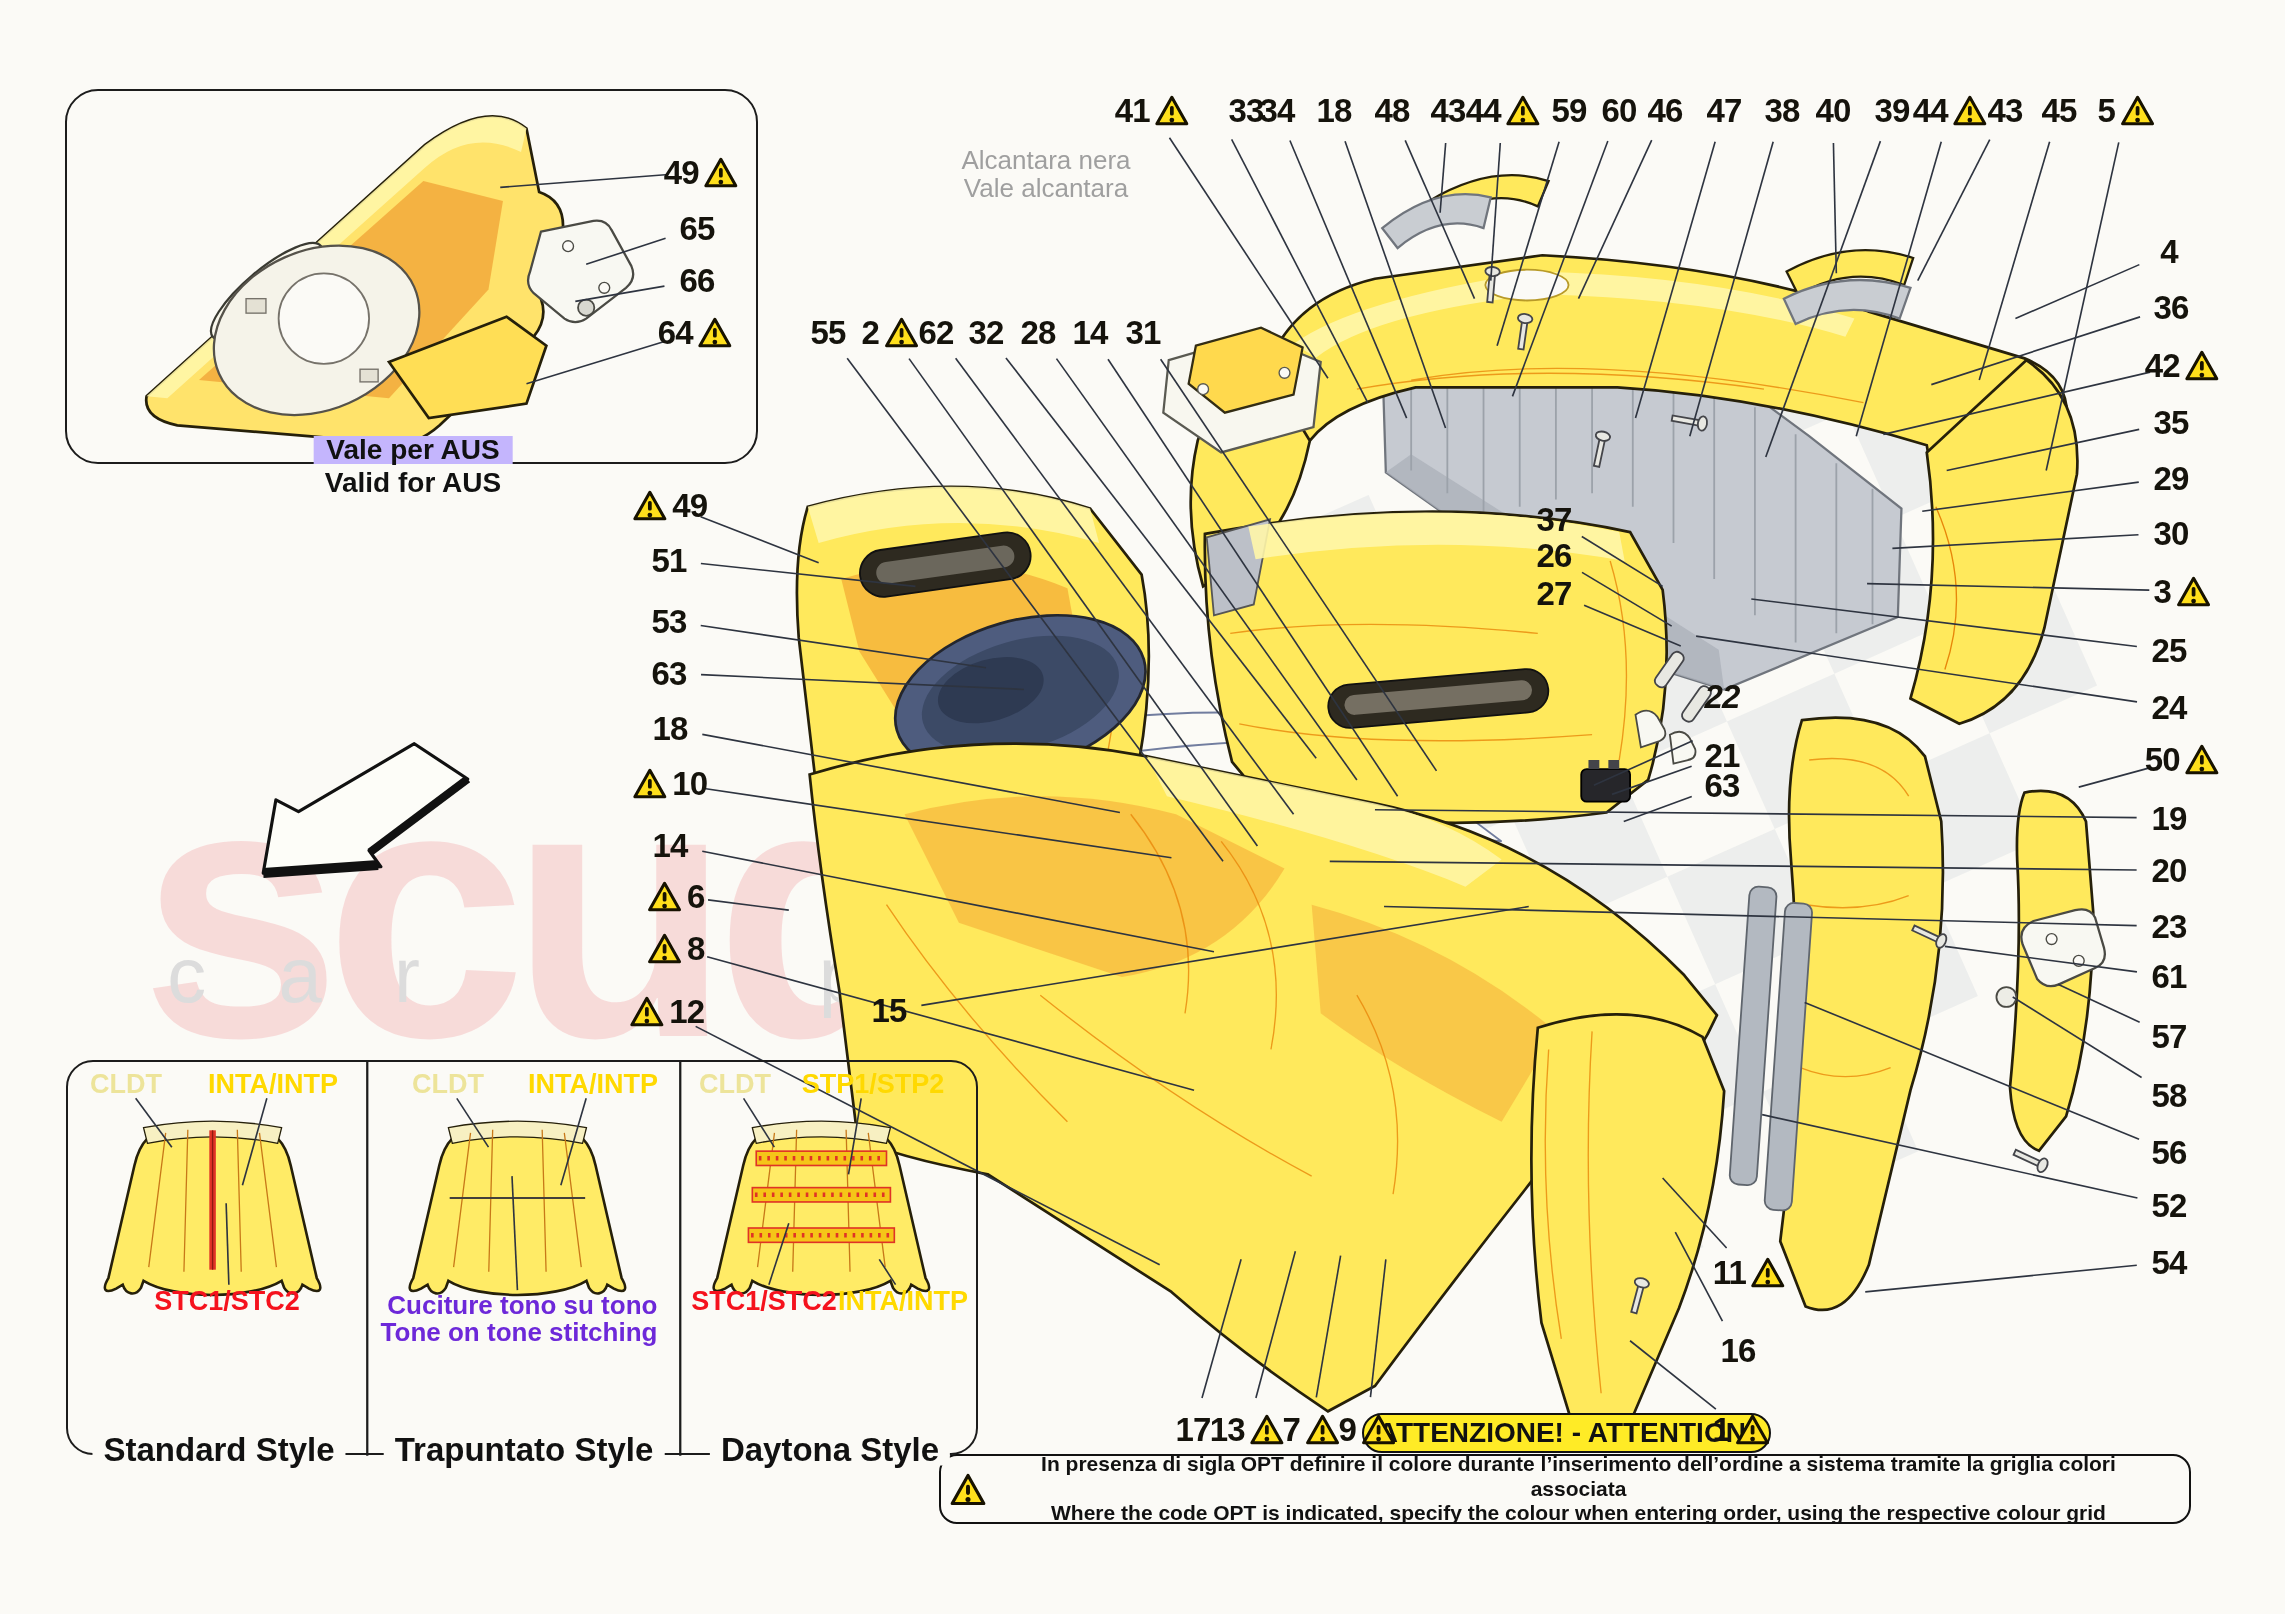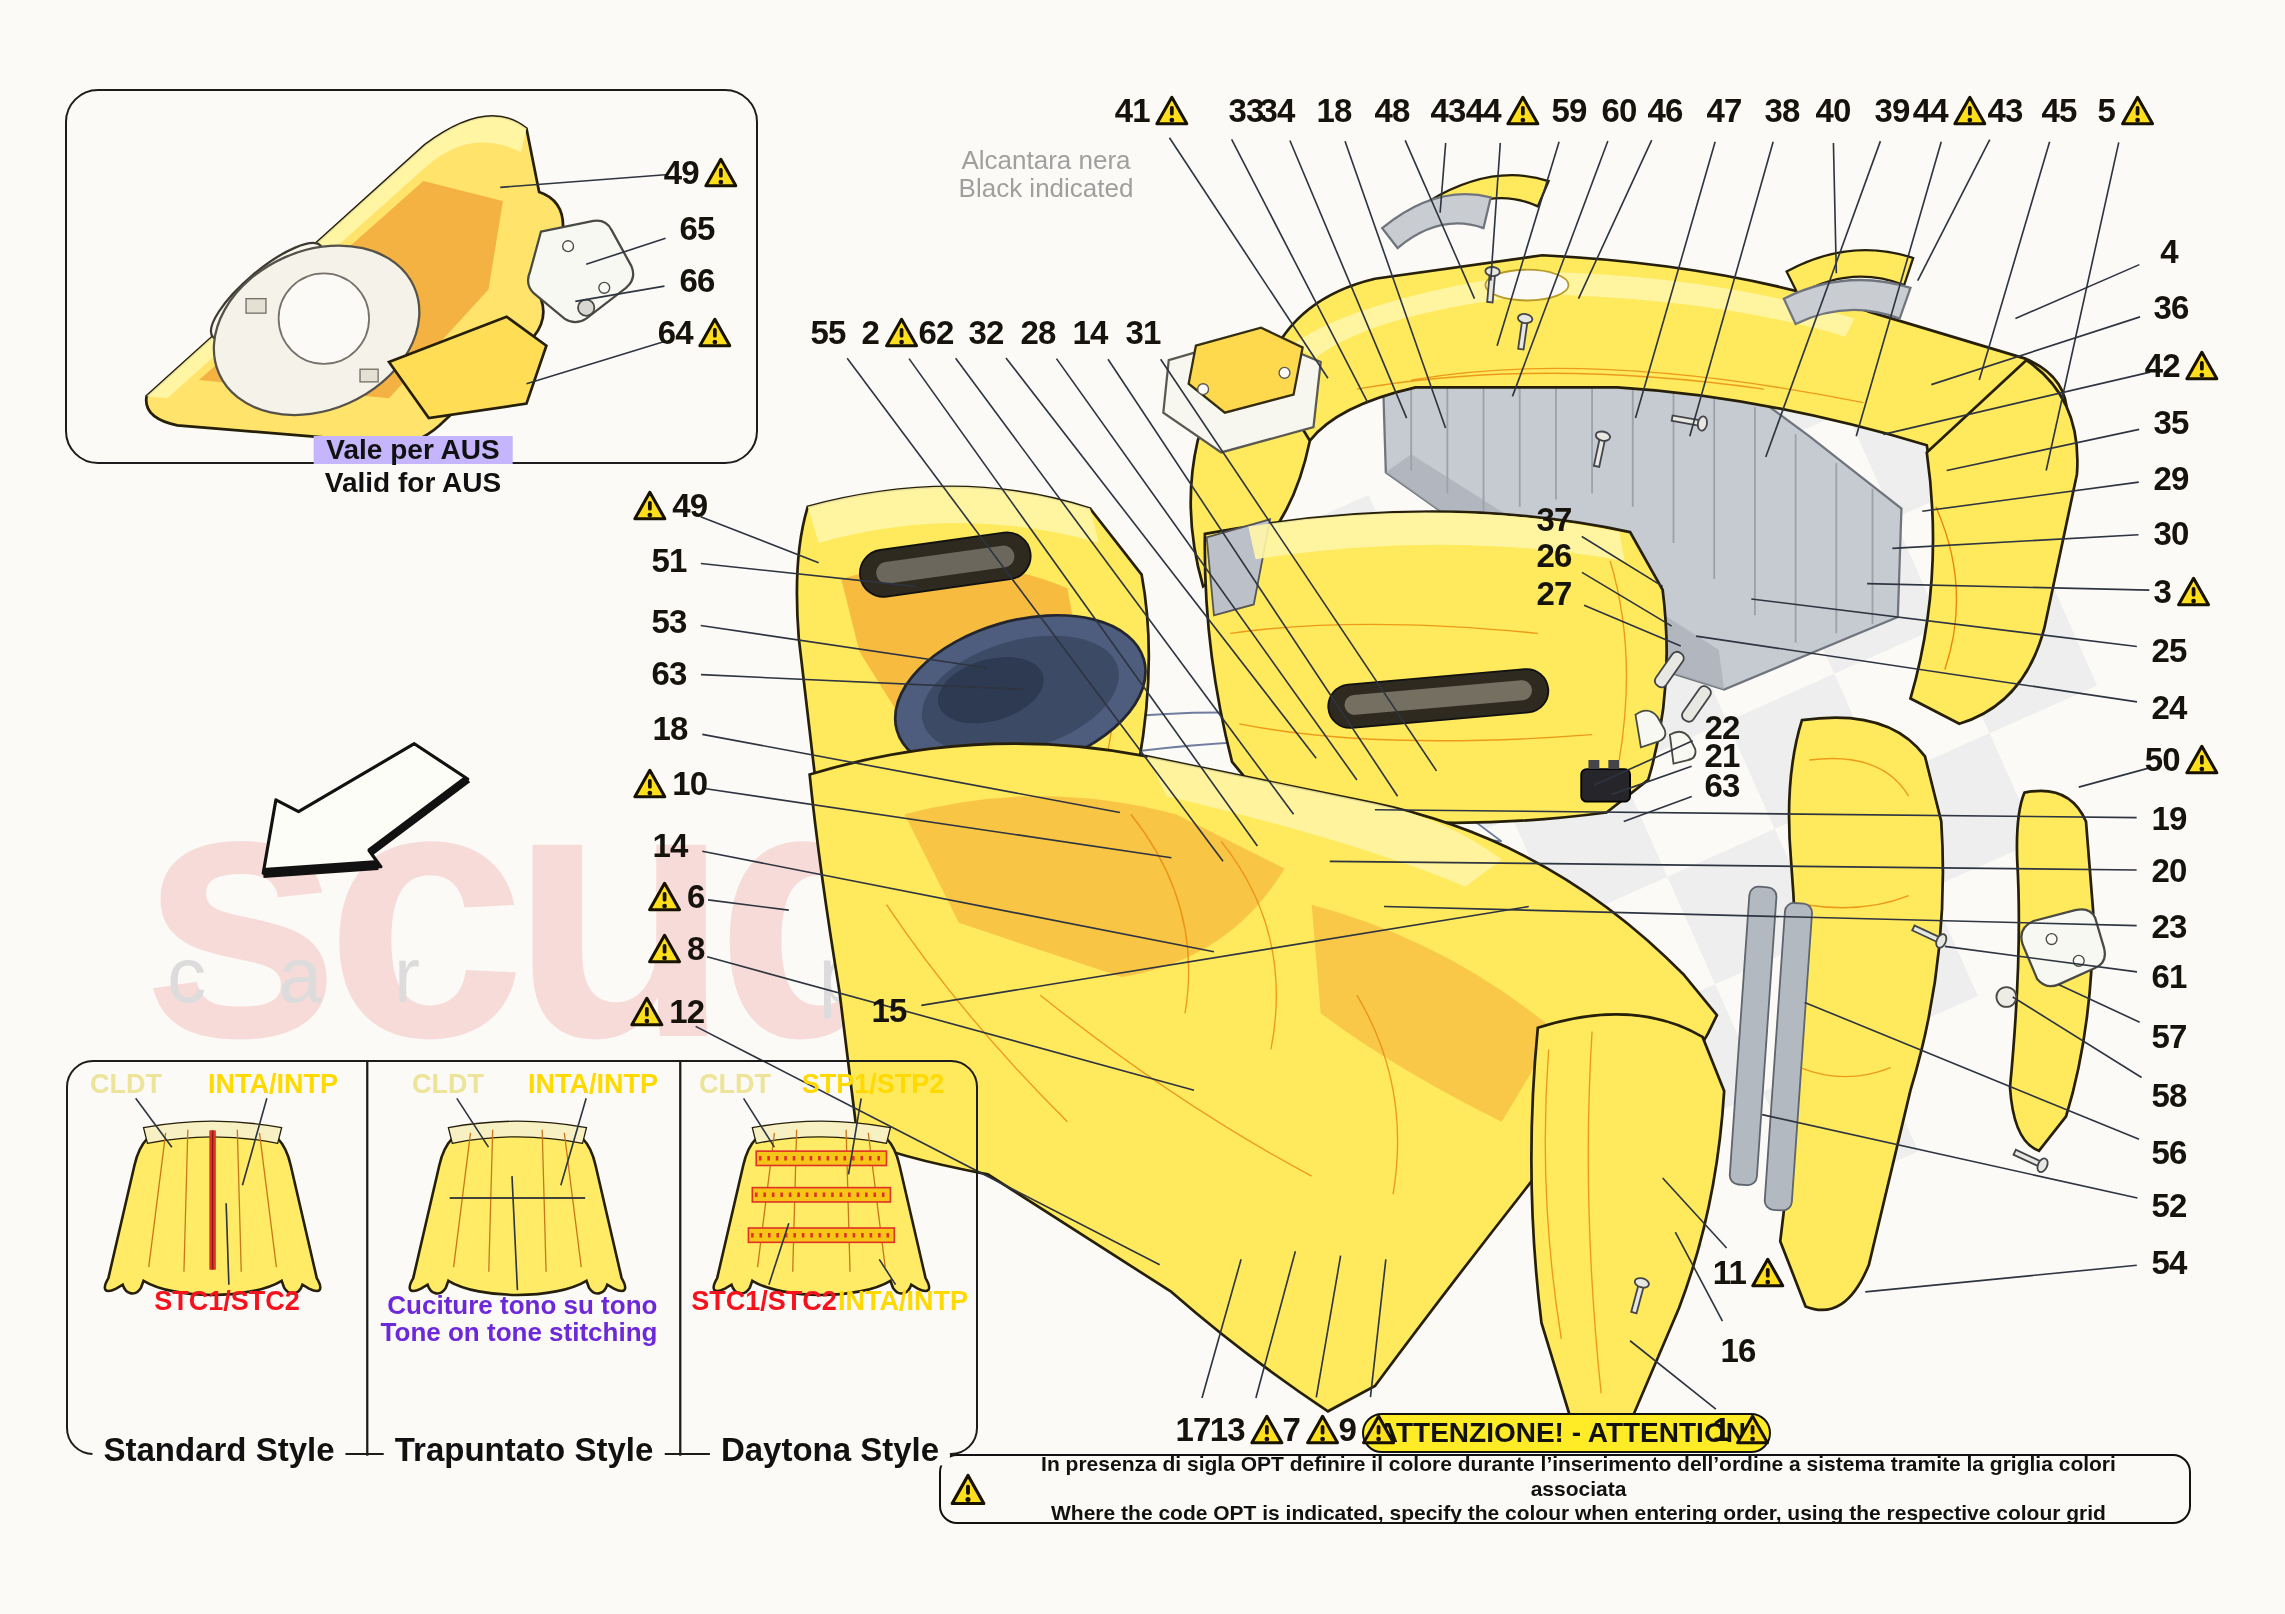--- a/index.html
+++ b/index.html
@@ -340,21 +340,21 @@
 <div class="frame" style="left:65px;top:89px;width:693px;height:375px;"></div>
 <div class="frame" style="left:66px;top:1060px;width:912px;height:395px;border-radius:27px;"></div>
 <svg style="position:absolute;left:0;top:0;z-index:4" width="2285" height="1615" viewBox="0 0 2526 1785">
   <path d="M406,1172 L406,1609 M752,1172 L752,1609" stroke="#1c1c1c" stroke-width="2.5"></path>
 </svg>
 
 <div class="aus-caption" style="left:413px;top:450px;">Vale per AUS</div>
 <div class="aus-caption" style="left:413px;top:483px;background:transparent;">Valid for AUS</div>
 
 <div class="note-gray" style="left:1046px;top:160px;">Alcantara nera</div>
-<div class="note-gray" style="left:1046px;top:188px;">Black indicated</div>
+<div class="note-gray" style="left:1046px;top:188px;">Vale alcantara</div>
 
 <div class="style-caption" style="left:219px;top:1449px;">Standard Style</div>
 <div class="style-caption" style="left:524px;top:1449px;">Trapuntato Style</div>
 <div class="style-caption" style="left:830px;top:1449px;">Daytona Style</div>
 
 <div id="attention-box">
   <span class="warn-icon">
     <svg viewBox="0 0 100 92" width="36" height="33">
           <path d="M50 7 94 85 6 85Z" fill="#FFDF1B" stroke="#171200" stroke-width="9" stroke-linejoin="round"></path>
           <rect x="44.5" y="33" width="11" height="28" rx="5" fill="#171200"></rect>
@@ -600,21 +600,21 @@
     </div>
     <div class="co" style="left: 1554px; top: 519px;">
       <span>37</span>
     </div>
     <div class="co" style="left: 1554px; top: 555px;">
       <span>26</span>
     </div>
     <div class="co" style="left: 1554px; top: 593px;">
       <span>27</span>
     </div>
-    <div class="co" style="left: 1722px; top: 727px;">
+    <div class="co" style="left: 1722px; top: 696px; font-style: italic;">
       <span>22</span>
     </div>
     <div class="co" style="left: 1722px; top: 755px;">
       <span>21</span>
     </div>
     <div class="co" style="left: 1722px; top: 785px;">
       <span>63</span>
     </div>
     <div class="co" style="left: 1193px; top: 1429px;">
       <span>17</span>

